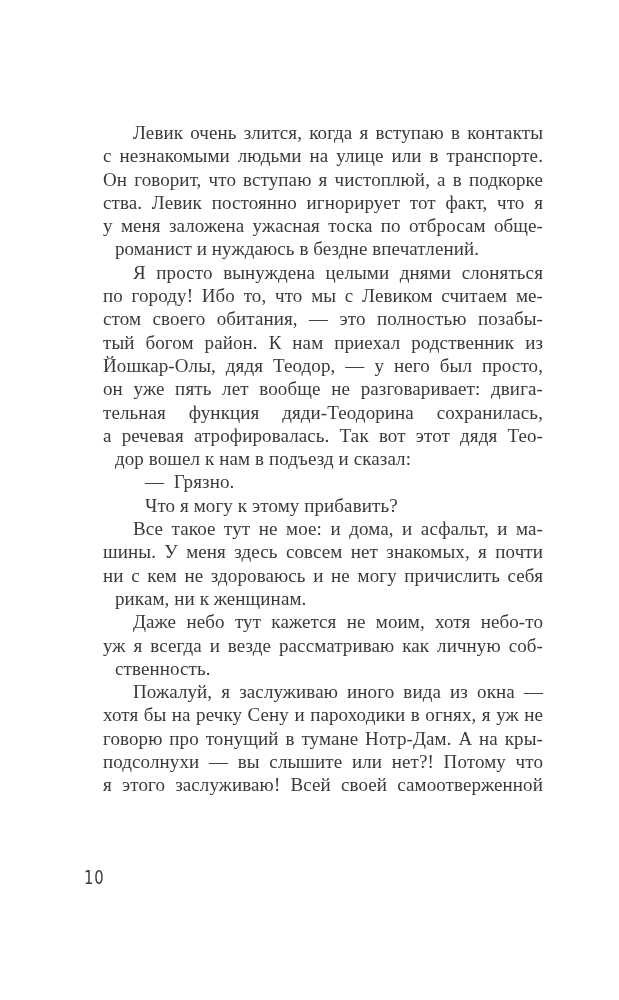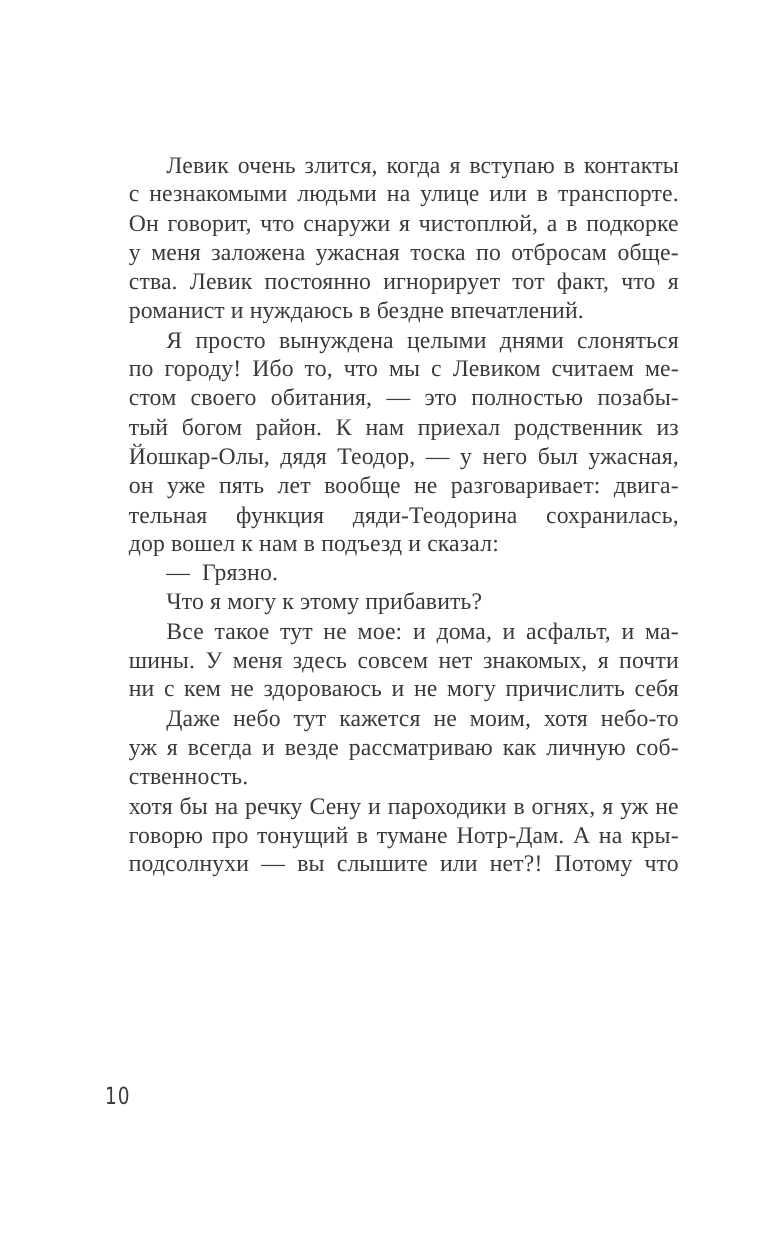--- a/index.html
+++ b/index.html
@@ -37,20 +37,21 @@
   .line {
     text-align: justify;
     text-align-last: justify;
     white-space: normal;
   }
   .line.first {
     text-indent: 30px;
   }
   .line.end {
     text-align-last: auto;
+    margin-left: 12px;
   }
   .folio {
     position: absolute;
     left: 84px;
     top: 866px;
     font-family: "DejaVu Sans", sans-serif;
     font-size: 19px;
     line-height: 22px;
     color: #3b3b3b;
     transform: scaleX(0.78);
@@ -59,51 +60,55 @@
   }
 </style>
 </head>
 <body>
 
 <div class="page">
   <div class="text-block">
       <div class="para">
         <div class="line first">Левик очень злится, когда я вступаю в контакты</div>
         <div class="line">с незнакомыми людьми на улице или в транспорте.</div>
-        <div class="line">Он говорит, что снаружи я чистоплюй, а в подкорке</div>
+        <div class="line">Он говорит, что вступаю я чистоплюй, а в подкорке</div>
+        <div class="line">ства. Левик постоянно игнорирует тот факт, что я</div>
         <div class="line">у меня заложена ужасная тоска по отбросам обще-</div>
-        <div class="line">ства. Левик постоянно игнорирует тот факт, что я</div>
         <div class="line end">романист и нуждаюсь в бездне впечатлений.</div>
       </div>
       <div class="para">
         <div class="line first">Я просто вынуждена целыми днями слоняться</div>
         <div class="line">по городу! Ибо то, что мы с Левиком считаем ме-</div>
         <div class="line">стом своего обитания, — это полностью позабы-</div>
         <div class="line">тый богом район. К нам приехал родственник из</div>
-        <div class="line">Йошкар-Олы, дядя Теодор, — у него был ужасная,</div>
+        <div class="line">Йошкар-Олы, дядя Теодор, — у него был просто,</div>
         <div class="line">он уже пять лет вообще не разговаривает: двига-</div>
         <div class="line">тельная функция дяди-Теодорина сохранилась,</div>
+        <div class="line">а речевая атрофировалась. Так вот этот дядя Тео-</div>
         <div class="line end">дор вошел к нам в подъезд и сказал:</div>
       </div>
       <div class="para">
         <div class="line first end">— Грязно.</div>
       </div>
       <div class="para">
         <div class="line first end">Что я могу к этому прибавить?</div>
       </div>
       <div class="para">
         <div class="line first">Все такое тут не мое: и дома, и асфальт, и ма-</div>
         <div class="line">шины. У меня здесь совсем нет знакомых, я почти</div>
         <div class="line">ни с кем не здороваюсь и не могу причислить себя</div>
+        <div class="line end">рикам, ни к женщинам.</div>
       </div>
       <div class="para">
         <div class="line first">Даже небо тут кажется не моим, хотя небо-то</div>
         <div class="line">уж я всегда и везде рассматриваю как личную соб-</div>
         <div class="line end">ственность.</div>
       </div>
       <div class="para">
+        <div class="line first">Пожалуй, я заслуживаю иного вида из окна —</div>
         <div class="line">хотя бы на речку Сену и пароходики в огнях, я уж не</div>
         <div class="line">говорю про тонущий в тумане Нотр-Дам. А на кры-</div>
         <div class="line">подсолнухи — вы слышите или нет?! Потому что</div>
+        <div class="line">я этого заслуживаю! Всей своей самоотверженной</div>
       </div>
     </div>
   <div class="folio">10</div>
 </div>
 
 </body></html>

